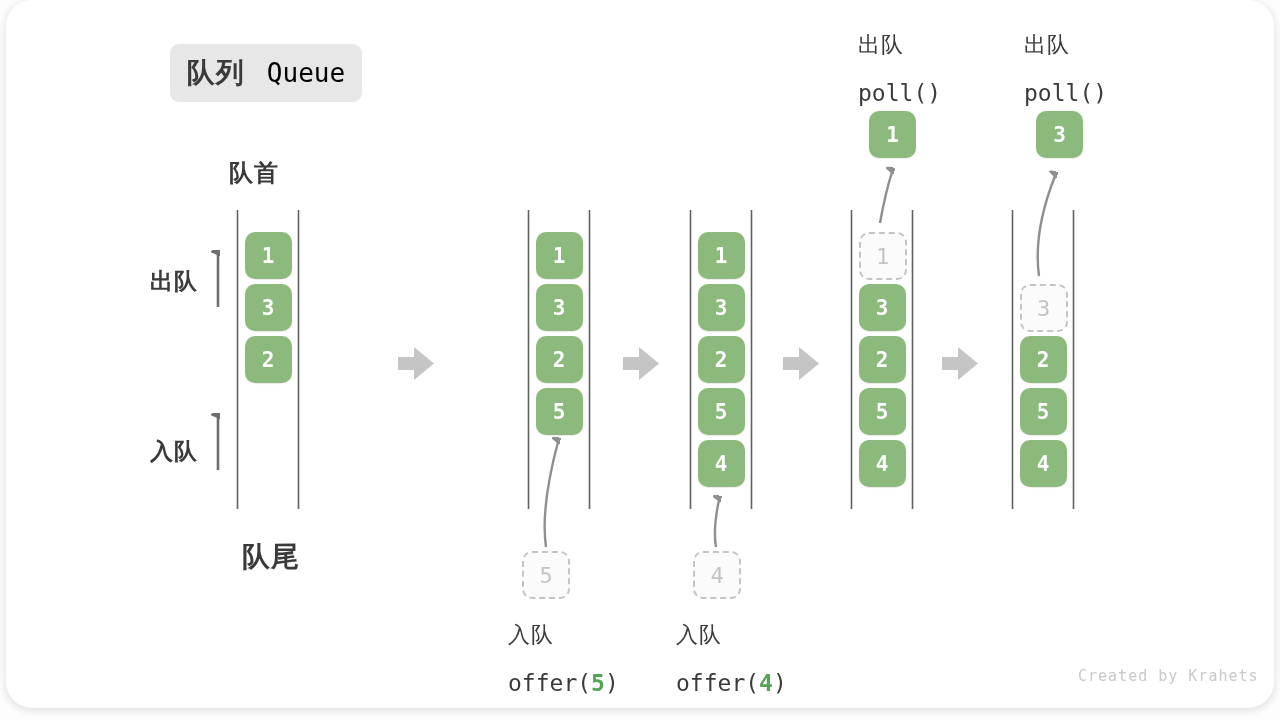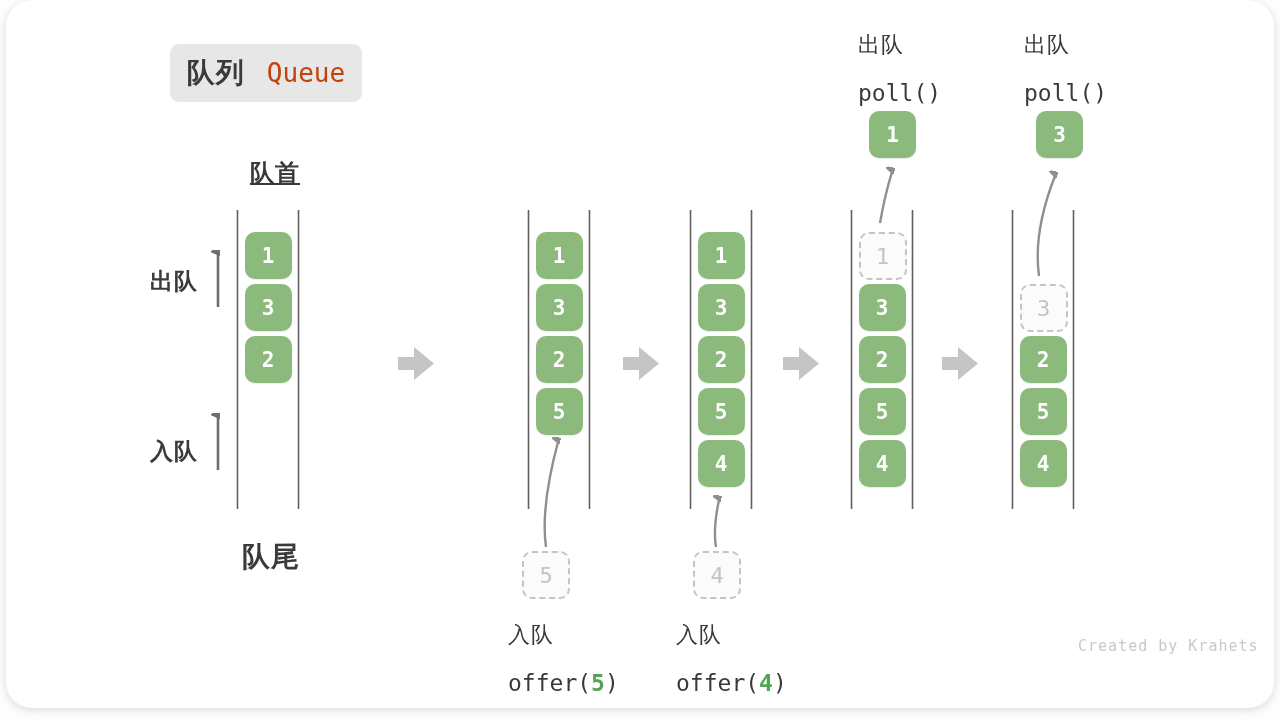--- a/index.html
+++ b/index.html
@@ -1,43 +1,43 @@
 <!DOCTYPE html>
 <html><head>
 <meta charset="utf-8">
 <style>
   html,body{margin:0;padding:0;background:#fafafa;}
   .stage{position:relative;width:1280px;height:720px;font-family:"Liberation Sans","DejaVu Sans",sans-serif;overflow:hidden;background:#fdfdfd;}
   .card{position:absolute;left:6px;top:0px;width:1268px;height:708px;background:#ffffff;border-radius:26px;box-shadow:0 2px 10px rgba(0,0,0,.14);}
   .abs{position:absolute;}
   .badge{position:absolute;left:170px;top:44px;width:192px;height:58px;background:#e7e7e7;border-radius:9px;display:flex;align-items:center;justify-content:center;gap:22px;}
   .badge-zh{font-size:28px;font-weight:bold;color:#3a3a3a;letter-spacing:1px;}
-  .badge-en{font-family:"DejaVu Sans Mono","Liberation Mono",monospace;font-size:26px;color:#c2410c;}
+  .badge-en{font-family:"DejaVu Sans Mono","Liberation Mono",monospace;font-size:26px;color:#000000;}
   .side-label{position:absolute;font-size:23px;font-weight:bold;color:#3a3a3a;letter-spacing:1px;}
   .op-group{position:absolute;color:#3a3a3a;}
   .op-zh{font-size:22px;letter-spacing:1px;color:#3a3a3a;}
   .op-code{font-family:"DejaVu Sans Mono","Liberation Mono",monospace;font-size:23px;color:#3a3a3a;margin-top:20px;white-space:nowrap;}
   .arg-green{color:#53a457;font-weight:bold;}
   .qbox{position:absolute;width:47px;height:47px;border-radius:10px;background:#8cba7d;color:#ffffff;display:flex;align-items:center;justify-content:center;font-family:"DejaVu Sans Mono","Liberation Mono",monospace;font-size:21px;font-weight:bold;box-shadow:0 1px 1px rgba(0,0,0,.08);}
   .qghost{position:absolute;width:44px;height:44px;border-radius:10px;background:#fbfbfb;border:2px dashed #c4c4c4;color:#c4c4c4;display:flex;align-items:center;justify-content:center;font-family:"DejaVu Sans Mono","Liberation Mono",monospace;font-size:22px;}
-  .watermark{position:absolute;left:1078px;top:637px;font-family:"DejaVu Sans Mono","Liberation Mono",monospace;font-size:15px;color:#c9c9c9;letter-spacing:1px;}
+  .watermark{position:absolute;left:1078px;top:667px;font-family:"DejaVu Sans Mono","Liberation Mono",monospace;font-size:15px;color:#c9c9c9;letter-spacing:1px;}
   svg.overlay{position:absolute;left:0;top:0;width:1280px;height:720px;pointer-events:none;}
 </style>
 </head>
 <body>
 
 <div class="stage">
   <div class="card"></div>
 
   <div class="badge">
     <span class="badge-zh">队列</span>
     <span class="badge-en">Queue</span>
   </div>
 
-  <div class="side-label" style="left:250px;top:157px;font-size:24px;text-decoration:underline;">队首</div>
+  <div class="side-label" style="left:229px;top:157px;font-size:24px;">队首</div>
   <div class="side-label" style="left:242px;top:538px;font-size:28px;">队尾</div>
   <div class="side-label" style="left:150px;top:266px;">出队</div>
   <div class="side-label" style="left:150px;top:436px;">入队</div>
 
   <div class="op-group" style="left:858px;top:30px;">
     <div class="op-zh">出队</div>
     <div class="op-code">poll()</div>
   </div>
   <div class="op-group" style="left:1024px;top:30px;">
     <div class="op-zh">出队</div>

